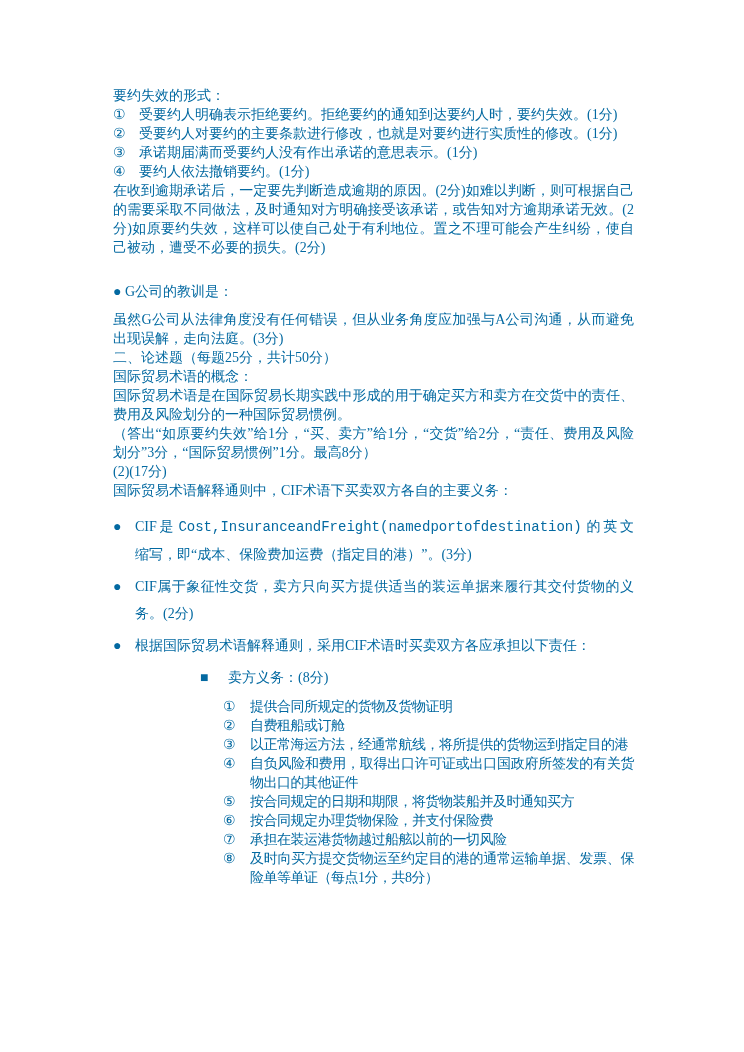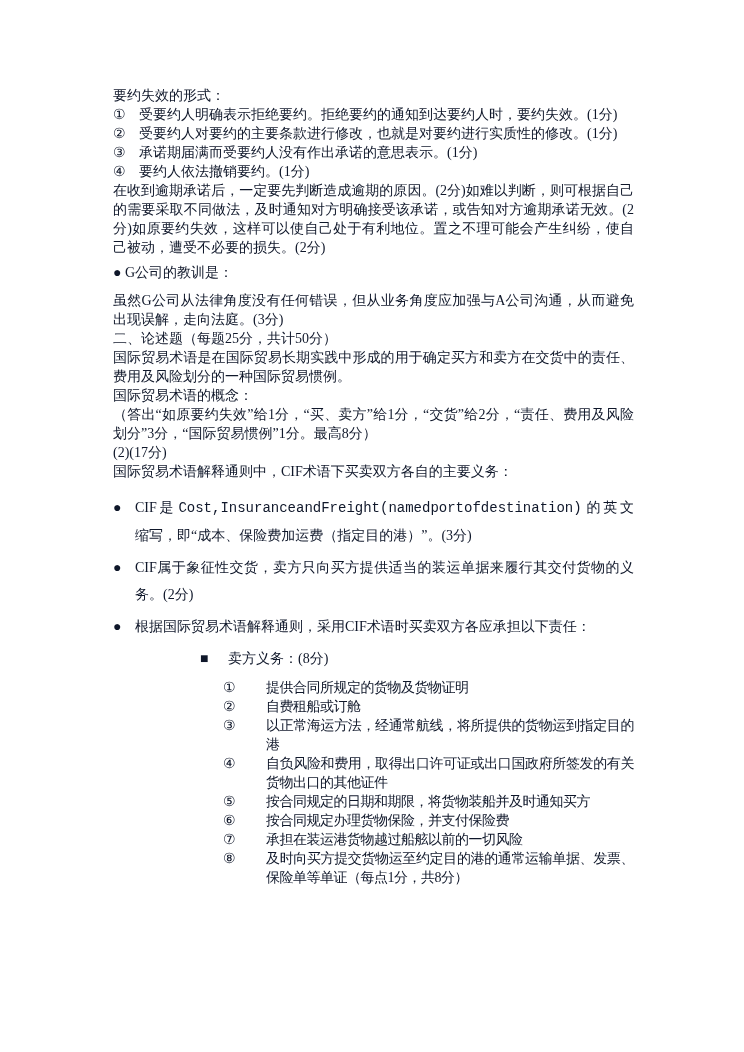--- a/index.html
+++ b/index.html
@@ -3,39 +3,39 @@
 <meta charset="utf-8">
 <style>
   * { margin:0; padding:0; box-sizing:border-box; }
   html, body { background:#ffffff; }
   .page {
     position:relative;
     width:725px;
     height:1052px;
     background:#ffffff;
     font-family:"Liberation Serif","DejaVu Serif",serif;
-    color:#0f172a;
+    color:#0369a1;
     overflow:hidden;
   }
   .content {
     position:absolute;
     left:113px;
     top:86px;
     width:521px;
   }
   .t {
     font-size:14px;
     line-height:19px;
     white-space:normal;
   }
   .para { text-align:justify; }
   .frow { display:flex; }
   .frow .num { flex:0 0 26px; }
   .frow .txt { flex:1 1 auto; }
-  .mt-blank { margin-top:6px; }
+  .mt-blank { margin-top:25px; }
   .mb-sub { margin-bottom:9px; }
   .bullets { margin-top:13px; }
   .bullet {
     display:flex;
     font-size:14px;
     line-height:27px;
     margin-bottom:5px;
     text-align:justify;
   }
   .bullet .bm { flex:0 0 22px; }
@@ -57,21 +57,21 @@
   .s-items {
     margin-left:110px;
     letter-spacing:-0.5px;
   }
   .s-item {
     display:flex;
     font-size:14px;
     line-height:19px;
   }
   .s-item .num { flex:0 0 27px; }
-  .s-item .txt { flex:1 1 auto; text-align:justify;margin-left:16px; }
+  .s-item .txt { flex:1 1 auto; text-align:justify; }
 </style>
 </head>
 <body>
 
 <div class="page">
   <div class="content">
 
     <p class="t">要约失效的形式：</p>
 
     <div class="t frow">
@@ -91,22 +91,22 @@
       <span class="txt">要约人依法撤销要约。(1分)</span>
     </div>
 
 
     <p class="t para">在收到逾期承诺后，一定要先判断造成逾期的原因。(2分)如难以判断，则可根据自己的需要采取不同做法，及时通知对方明确接受该承诺，或告知对方逾期承诺无效。(2分)如原要约失效，这样可以使自己处于有利地位。置之不理可能会产生纠纷，使自己被动，遭受不必要的损失。(2分)</p>
 
     <p class="t mt-blank mb-sub">● G公司的教训是：</p>
     <p class="t para">虽然G公司从法律角度没有任何错误，但从业务角度应加强与A公司沟通，从而避免出现误解，走向法庭。(3分)</p>
 
     <p class="t">二、论述题（每题25分，共计50分）</p>
+    <p class="t">国际贸易术语的概念：</p>
     <p class="t para">国际贸易术语是在国际贸易长期实践中形成的用于确定买方和卖方在交货中的责任、费用及风险划分的一种国际贸易惯例。</p>
-    <p class="t">国际贸易术语的概念：</p>
     <p class="t para">（答出“如原要约失效”给1分，“买、卖方”给1分，“交货”给2分，“责任、费用及风险划分”3分，“国际贸易惯例”1分。最高8分）</p>
     <p class="t">(2)(17分)</p>
     <p class="t">国际贸易术语解释通则中，CIF术语下买卖双方各自的主要义务：</p>
 
     <div class="bullets">
 
       <div class="bullet">
         <span class="bm">●</span>
         <span class="btxt"><span>CIF是</span><span class="code">Cost,InsuranceandFreight(namedportofdestination)</span><span>的英文缩写，即“成本、保险费加运费（指定目的港）”。(3分)</span></span>
       </div>

